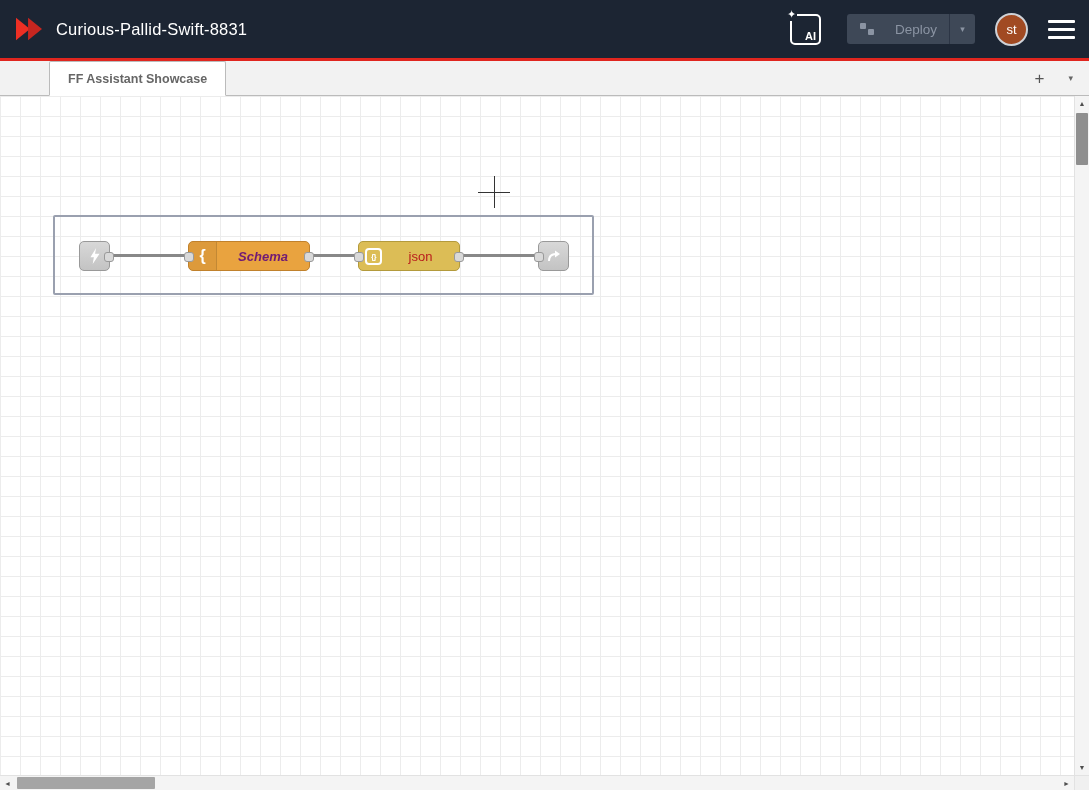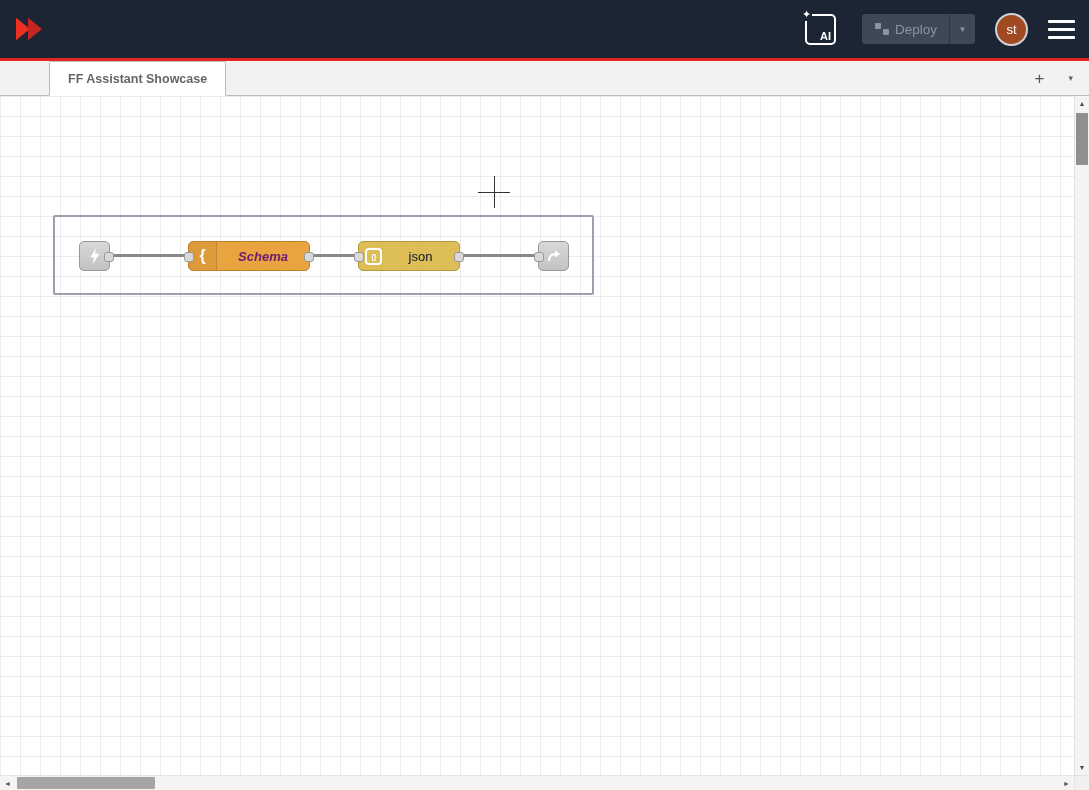--- a/index.html
+++ b/index.html
@@ -10,21 +10,21 @@
   .header { height: 58px; background: #1c2533; display: flex; align-items: center; padding: 0 14px; gap: 12px; }
   .logo { width: 30px; height: 28px; display: flex; align-items: center; }
   .app-title { color: #ffffff; font-size: 16.5px; letter-spacing: 0.2px; }
   .header-right { margin-left: auto; display: flex; align-items: center; gap: 20px; }
 
   .ai-btn { position: relative; width: 31px; height: 31px; border: 2px solid #fff; border-radius: 5px; background: transparent; cursor: pointer; margin-right: 6px; }
   .ai-label { position: absolute; right: 3px; bottom: 1px; font-size: 11px; font-weight: bold; color: #fff; margin-top: 14px; }
   .ai-sparkle { position: absolute; top: -8px; left: -6px; font-size: 11px; color: #fff; background: #1c2533; line-height: 1; padding: 1px; }
 
   .deploy { display: flex; align-items: center; height: 30px; background: #3e4857; border-radius: 3px; overflow: hidden; }
-  .deploy-main { display: flex; align-items: center; gap: 5px; padding: 0 12px; height: 100%; cursor: default; }
+  .deploy-main { display: flex; align-items: center; gap: 20px; padding: 0 12px; height: 100%; cursor: default; }
   .deploy-label { color: #8b94a3; font-size: 13.5px; }
   .deploy-caret { width: 26px; height: 100%; border-left: 1px solid #2c3545; color: #8b94a3; display: flex; align-items: center; justify-content: center; font-size: 9px; cursor: pointer; }
 
   .avatar { width: 33px; height: 33px; border-radius: 50%; background: #a14a22; border: 2px solid #cfd2d7; color: #fff; display: flex; align-items: center; justify-content: center; font-size: 13px; cursor: pointer; }
 
   .hamburger { width: 27px; display: flex; flex-direction: column; gap: 5px; background: none; border: none; cursor: pointer; padding: 0; }
   .hamburger span { height: 3px; background: #fff; border-radius: 1px; }
 
   .accent-line { height: 3px; background: #e0261f; }
 
@@ -48,21 +48,21 @@
   .wire3 { left: 456px; width: 86px; }
 
   .node { position: absolute; top: 145px; height: 30px; border-radius: 5px; display: flex; align-items: center; cursor: move; }
   .node-small { width: 31px; background: linear-gradient(#d8d8d8, #c3c3c3); border: 1px solid #999; justify-content: center; }
   .node-link-in { left: 79px; }
   .node-link-out { left: 538px; }
   .node-schema { left: 188px; width: 122px; background: #e9a33f; border: 1px solid #c0812c; }
   .node-json { left: 358px; width: 102px; background: #dcbd56; border: 1px solid #b39a3c; }
 
   .node-icon-region { width: 28px; height: 100%; display: flex; align-items: center; justify-content: center; background: rgba(0,0,0,0.05); border-right: 1px solid rgba(0,0,0,0.12); border-radius: 4px 0 0 4px; color: #fff; font-weight: bold; font-size: 16px; }
-  .node-label { flex: 1; text-align: center; font-size: 13px; color: #0f172a; }
+  .node-label { flex: 1; text-align: center; font-size: 13px; color: #b91c1c; }
   .label-italic { font-style: italic; color: #701a75; font-weight: bold; }
   .json-badge { width: 17px; height: 17px; margin-left: 6px; border: 2px solid #fff; border-radius: 4px; color: #fff; font-size: 8px; font-weight: bold; display: flex; align-items: center; justify-content: center; letter-spacing: -0.5px; }
 
   .port { position: absolute; width: 10px; height: 10px; background: #d9d9d9; border: 1px solid #999; border-radius: 3px; top: 10px; cursor: crosshair; }
   .port-out { right: -5px; }
   .port-in { left: -5px; }
 
   .cross-v { position: absolute; left: 494px; top: 80px; width: 1px; height: 32px; background: #333; }
   .cross-h { position: absolute; left: 478px; top: 96px; width: 32px; height: 1px; background: #333; }
 
@@ -81,20 +81,21 @@
 </head>
 <body>
 
 <header class="header">
   <div class="logo">
     <svg width="30" height="26" viewBox="0 0 32 28">
       <polygon points="2,2 17,14 2,26" fill="#ed2f24"></polygon>
       <polygon points="15,2 30,14 15,26" fill="#c62620"></polygon>
     </svg>
   </div>
+  <span class="app-title">Curious-Pallid-Swift-8831</span>
 
   <div class="header-right">
     <button class="ai-btn">
       <span class="ai-sparkle">✦</span>
       <span class="ai-label">AI</span>
     </button>
 
     <div class="deploy">
       <div class="deploy-main">
         <svg width="16" height="14" viewBox="0 0 16 14">

